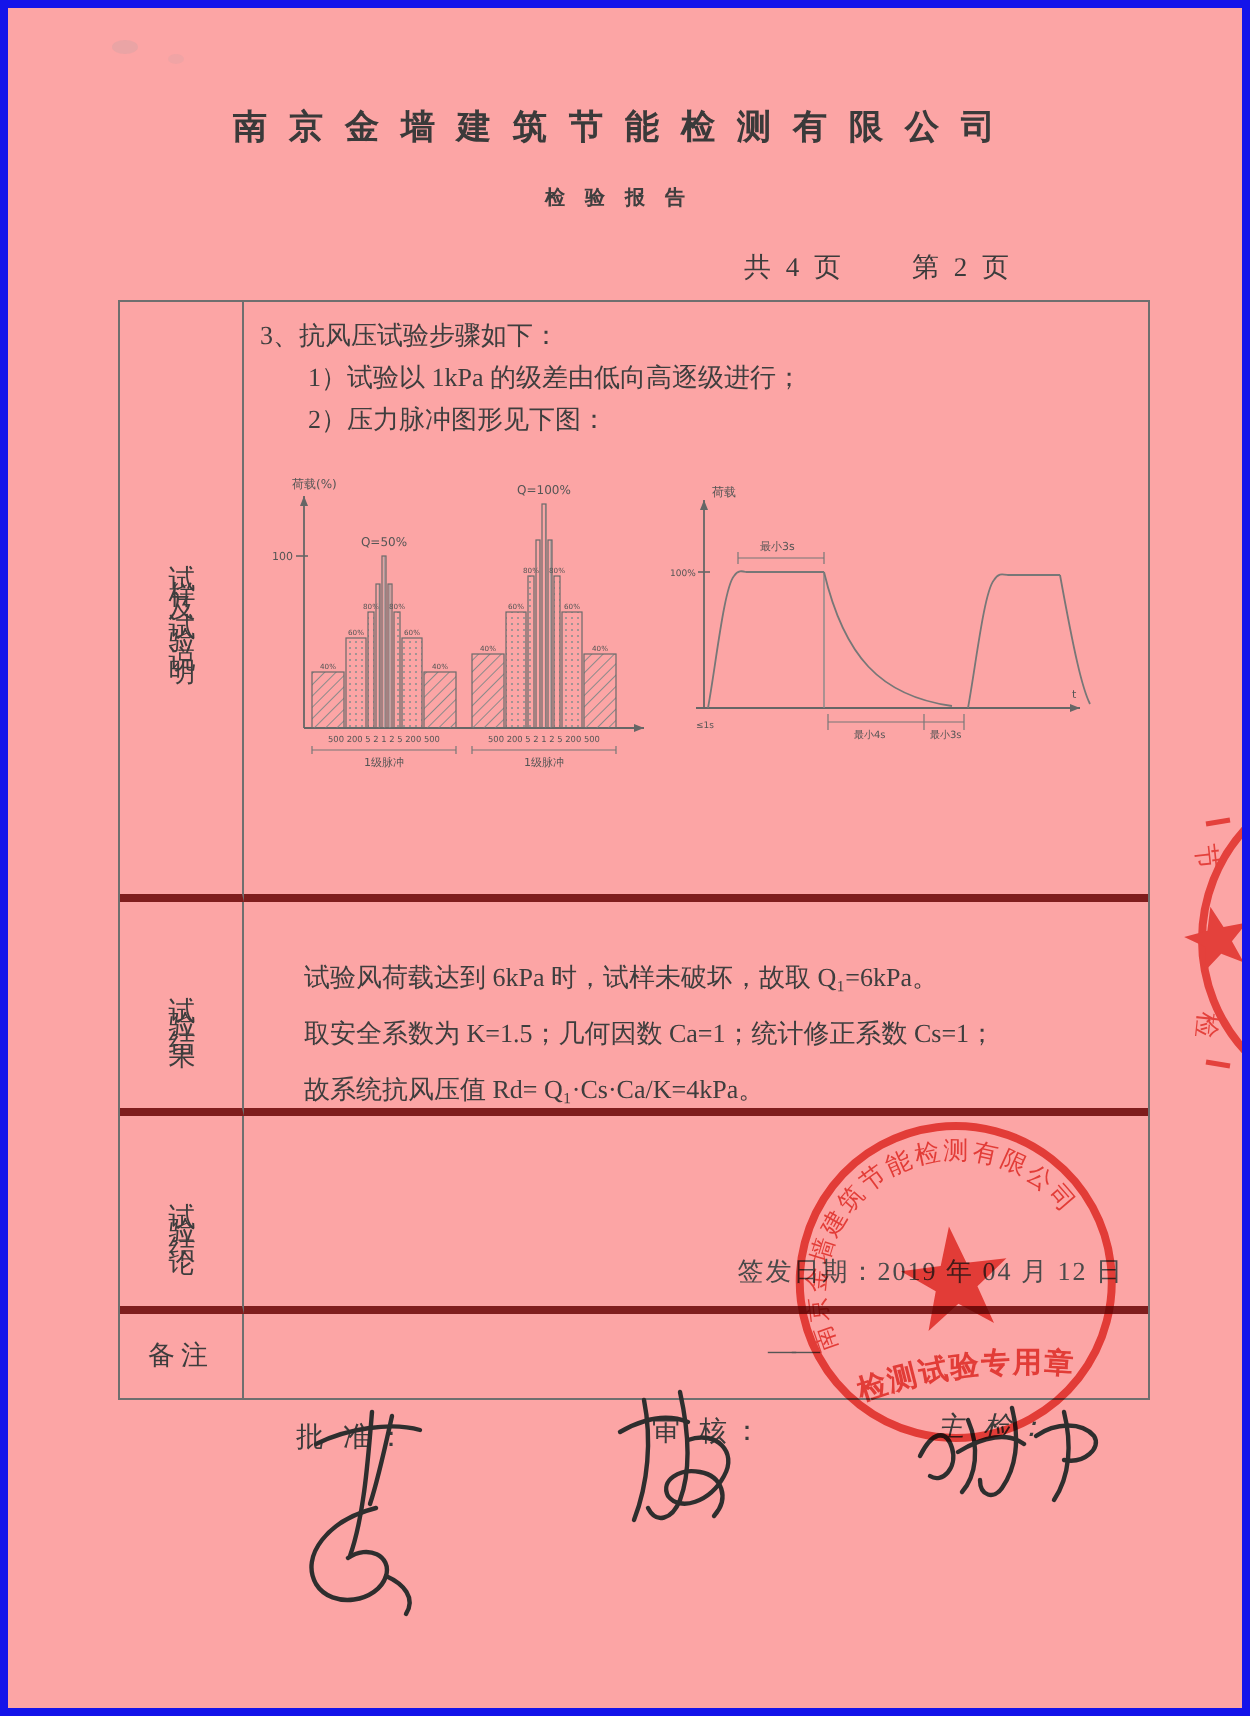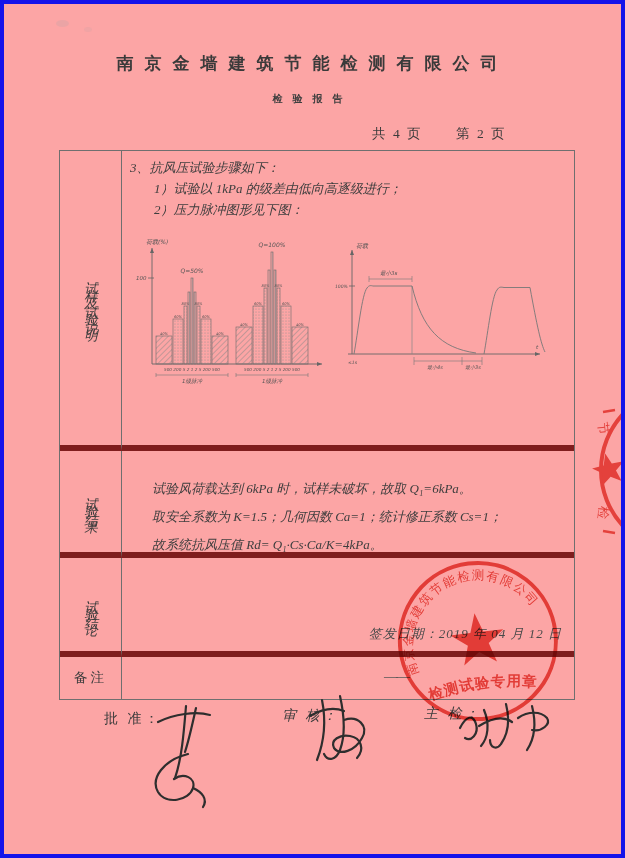--- a/index.html
+++ b/index.html
@@ -15,38 +15,38 @@
     font-size:10px;letter-spacing:10px;color:#3f3f3f;font-weight:600;}
   .no-line{position:absolute;top:121px;left:0;width:100%;height:20px;font-size:13.5px;color:#3c3c3c;}
   .no-line .rno{position:absolute;left:88px;letter-spacing:1px;}
   .no-line .tot{position:absolute;left:368px;letter-spacing:2px;}
   .no-line .cur{position:absolute;left:452px;letter-spacing:2px;}
   
   .report-table{position:absolute;left:55px;top:146px;width:516px;box-sizing:border-box;
     border:1px solid #6f6f6f;display:grid;grid-template-columns:62px 1fr;
     grid-template-rows:300px 107px 99px 42px;}
   .lbl-cell{border-right:1px solid #6f6f6f;display:flex;align-items:center;justify-content:center;}
-  .row-b{border-bottom:6px solid #7f1d1d;font-style:italic;}
+  .row-b{border-bottom:4px solid #7f1d1d;}
   .vlabel{writing-mode:vertical-rl;text-orientation:upright;letter-spacing:8px;
     font-size:13.5px;color:#3d3d3d;}
   .hlabel{font-size:13.5px;letter-spacing:3px;color:#3d3d3d;}
   .content-cell{position:relative;padding:6px 8px 0 8px;font-size:13px;color:#3e3e3e;}
   .content-cell .ln{line-height:21px;white-space:nowrap;}
   .ind{padding-left:24px;}
   .ind2{padding-left:20px;}
   .charts-row{display:flex;gap:6px;margin-top:16px;margin-left:2px;}
   .res-cell{padding-top:24px;padding-left:30px;}
   .res-cell .ln{line-height:28px;}
   .conc-text{margin:8px 4px 0 4px;font-size:13px;line-height:22px;text-indent:2em;
     text-align:justify;color:#3e3e3e;}
   .issue-date{position:absolute;right:12px;bottom:8px;font-size:13px;letter-spacing:1px;color:#4a4a4a;}
   .remark-dash{position:absolute;left:262px;top:50%;transform:translateY(-58%);
     font-size:14px;color:#555;letter-spacing:-2px;}
   
-  .sig-label{position:absolute;font-size:14px;letter-spacing:3px;color:#3c3c3c;}
+  .sig-label{position:absolute;font-size:14px;letter-spacing:3px;color:#3c3c3c;margin-left:44px;}
   .sig-svg{position:absolute;pointer-events:none;}
   .sig-svg path{stroke:#2e2e2e;stroke-width:2.2;fill:none;stroke-linecap:round;stroke-linejoin:round;}
   
   .stamp-main{position:absolute;left:382px;top:552px;transform:rotate(-7deg);
     opacity:.82;mix-blend-mode:multiply;pointer-events:none;}
   .stamp-edge{position:absolute;right:0px;top:400px;opacity:.78;mix-blend-mode:multiply;pointer-events:none;}
   .stamp-main text,.stamp-main textPath{fill:var(--stamp,#e0382e);}
   .smudge{position:absolute;background:#9aa0a8;border-radius:50%;}
   
   .chart-svg text{font-family:"DejaVu Sans",sans-serif;fill:#555;}
@@ -200,21 +200,21 @@
 
     <div class="lbl-cell">
       <span class="hlabel">备注</span>
     </div>
     <div class="content-cell">
       <span class="remark-dash">——</span>
     </div>
   </div>
 
   <span class="sig-label" style="left:100px;top:706px;">批 准：</span>
-  <span class="sig-label" style="left:278px;top:703px;font-style:italic;">审 核：</span>
+  <span class="sig-label" style="left:278px;top:703px;">审 核：</span>
   <span class="sig-label" style="left:420px;top:701px;font-style:italic;">主 检：</span>
 
   <svg class="sig-svg" style="left:140px;top:696px;" width="82" height="112" viewBox="0 0 82 112">
     <path d="M42,6 C40,30 38,58 31,78"></path>
     <path d="M14,22 C30,14 52,11 66,15"></path>
     <path d="M52,8 C48,26 45,40 41,52"></path>
     <path d="M44,54 C20,60 6,78 14,92 C22,105 45,101 49,88 C52,78 40,72 30,79"></path>
     <path d="M49,88 C58,92 64,99 59,107"></path>
   </svg>
   <svg class="sig-svg" style="left:296px;top:686px;" width="82" height="88" viewBox="0 0 82 88">

